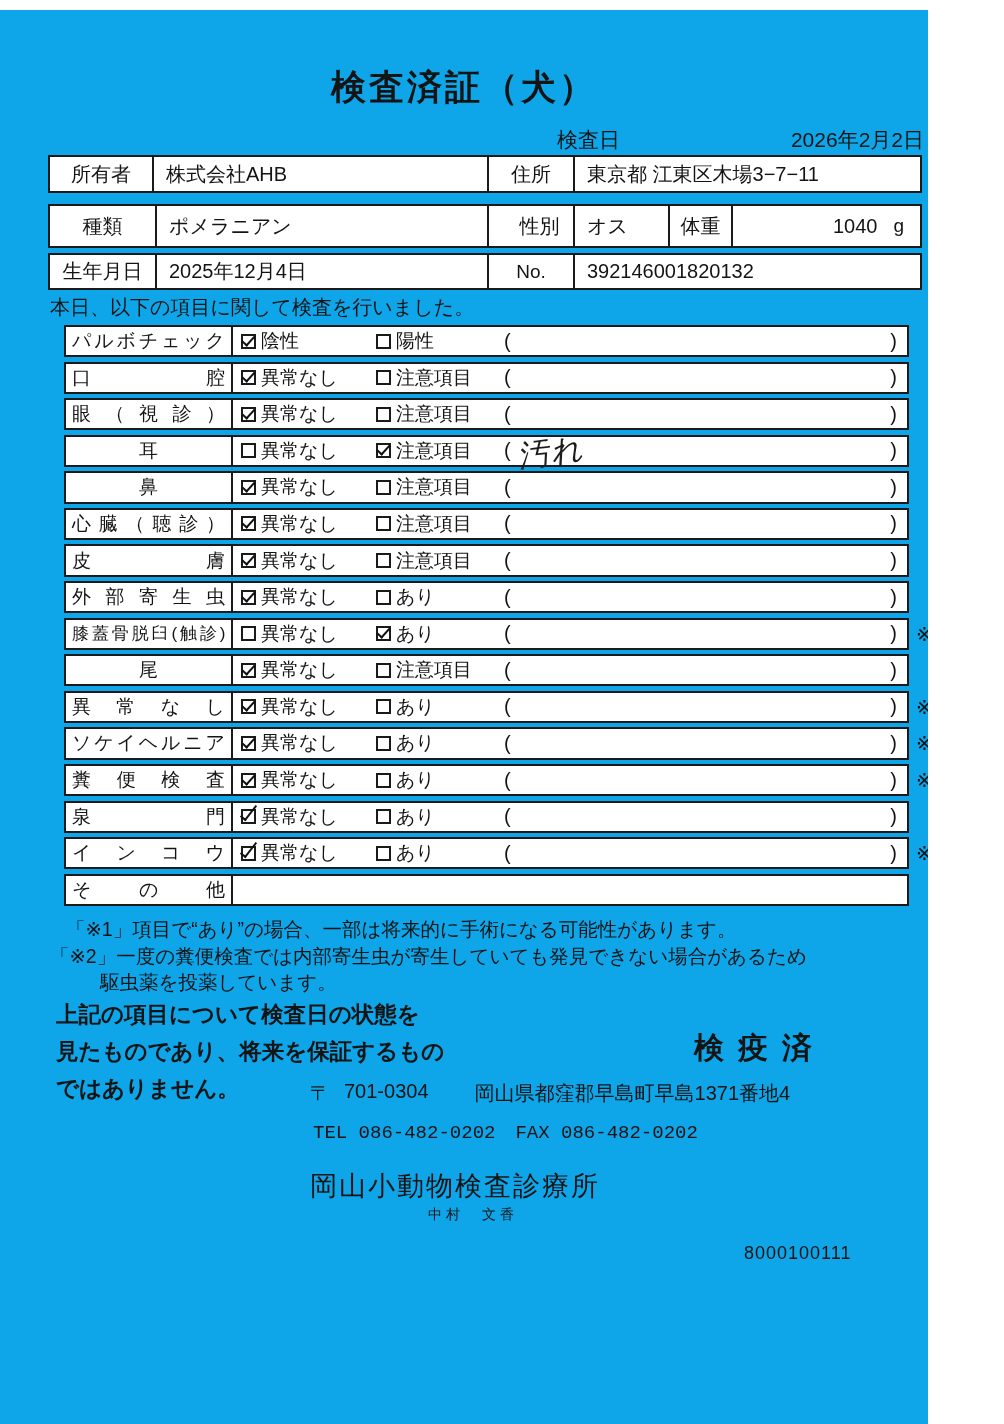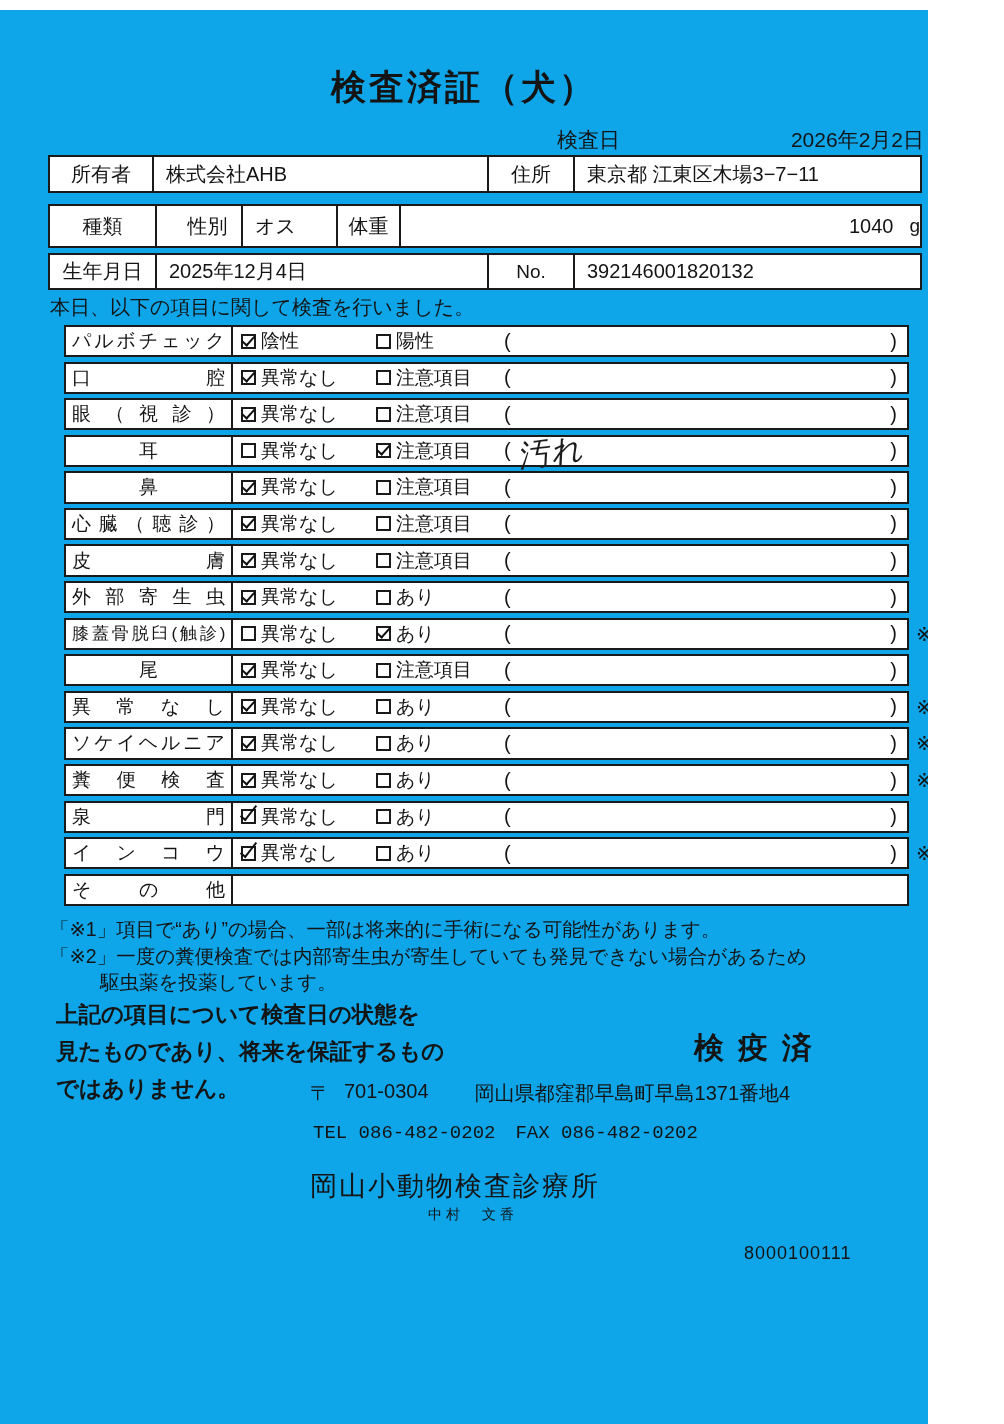--- a/index.html
+++ b/index.html
@@ -32,21 +32,21 @@
   .tbl .lbl{justify-content:center;border-right:2px solid #1a1a1a;}
   .tbl .val{padding-left:12px;}
   .tbl .sep{border-right:2px solid #1a1a1a;}
   .tblA{top:145px;height:38px;}
   .tblB{top:194px;height:44px;}
   .tblC{top:243px;height:37px;}
   .w-owner{width:104px;} .w-ownerval{width:335px;}
   .w-addr{width:86px;}   .w-addrval{flex:1;}
   .w-breed{width:107px;} .w-breedval{width:332px;}
   .w-sex{width:86px;padding-left:17px;}    .w-sexval{width:95px;}
-  .w-weight{width:63px;} .w-weightval{flex:1;justify-content:flex-end;gap:16px;}
+  .w-weight{width:63px;} .w-weightval{flex:1;justify-content:flex-end;gap:16px;padding-right:16px;}
   .w-birth{width:107px;} .w-birthval{width:332px;}
   .w-no{width:86px;font-size:19px;} .w-noval{flex:1;text-align:center;}
   
   .intro{position:absolute;top:284px;left:50px;font-size:20px;}
   
   .check-table{
     position:absolute;top:315px;left:64px;width:845px;
     display:flex;flex-direction:column;gap:4.4px;
   }
   .crow{
@@ -81,21 +81,21 @@
   .handwritten{
     display:inline-block;font-size:31px;font-weight:400;color:#1c1c1c;
     transform:rotate(-7deg) skewX(-10deg);transform-origin:left bottom;
     position:relative;top:7px;letter-spacing:2px;
   }
   .rnote{
     position:absolute;left:calc(100% + 9px);top:2px;
     font-size:20px;white-space:nowrap;color:#141414;
   }
   
-  .note1{position:absolute;top:906px;left:50px;font-size:19.5px;}
+  .note1{position:absolute;top:906px;left:66px;font-size:19.5px;}
   .note2a{position:absolute;top:933px;left:50px;font-size:19.5px;}
   .note2b{position:absolute;top:959px;left:100px;font-size:19.5px;}
   .disclaimer{
     position:absolute;top:986px;left:56px;
     font-size:22.5px;font-weight:600;line-height:37px;
   }
   .stamp{
     position:absolute;top:1018px;left:694px;
     font-size:30px;font-weight:600;letter-spacing:14px;white-space:nowrap;
   }
@@ -129,20 +129,21 @@
 
   <div class="tbl tblA">
     <div class="cell lbl w-owner">所有者</div>
     <div class="cell val sep w-ownerval">株式会社AHB</div>
     <div class="cell lbl w-addr">住所</div>
     <div class="cell val w-addrval">東京都 江東区木場3−7−11</div>
   </div>
 
   <div class="tbl tblB">
     <div class="cell lbl w-breed">種類</div>
+    <div class="cell val sep w-breedval">ポメラニアン</div>
     <div class="cell lbl w-sex">性別</div>
     <div class="cell val sep w-sexval">オス</div>
     <div class="cell lbl w-weight">体重</div>
     <div class="cell w-weightval">
       <span>1040</span>
       <span style="font-size:19px;">g</span>
     </div>
   </div>
 
   <div class="tbl tblC">

